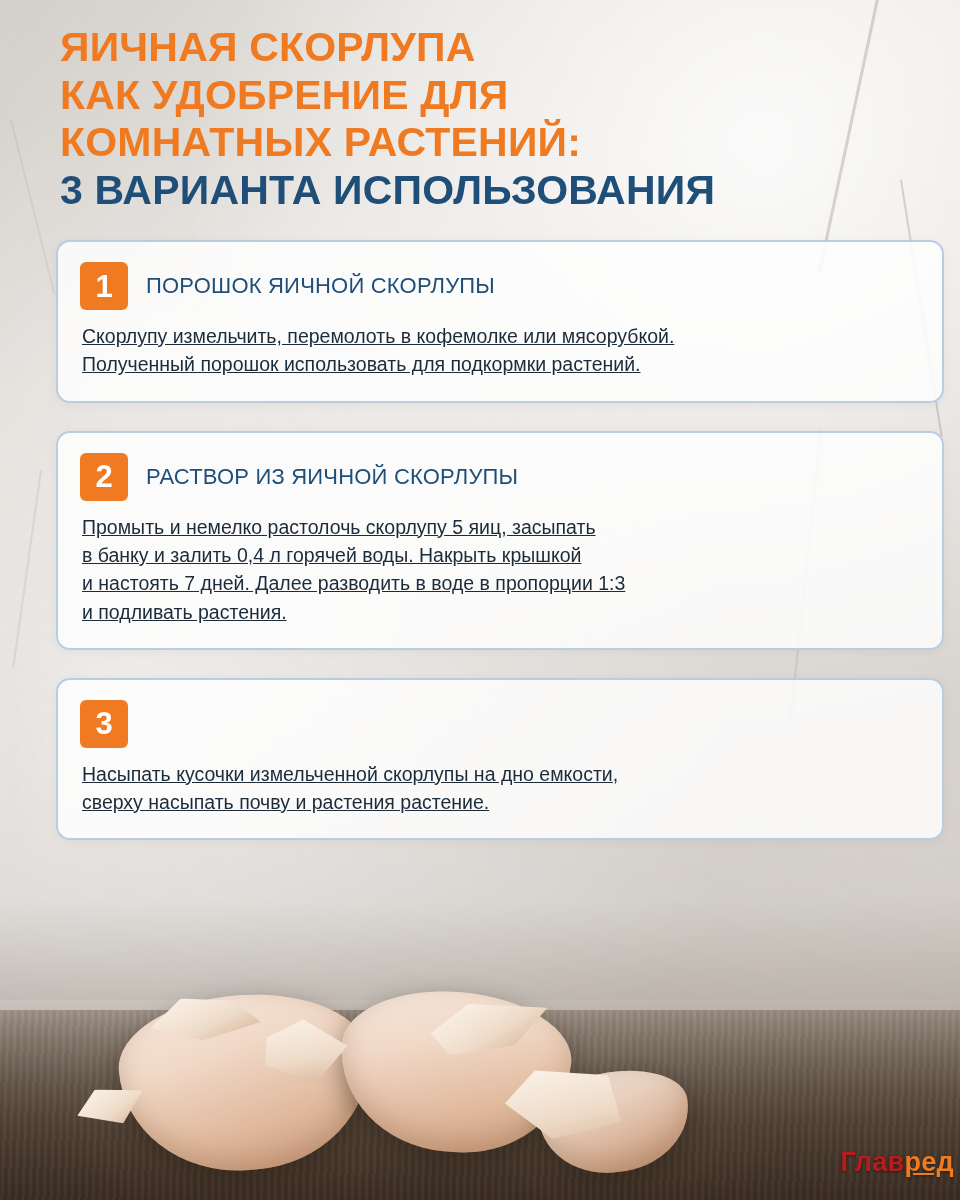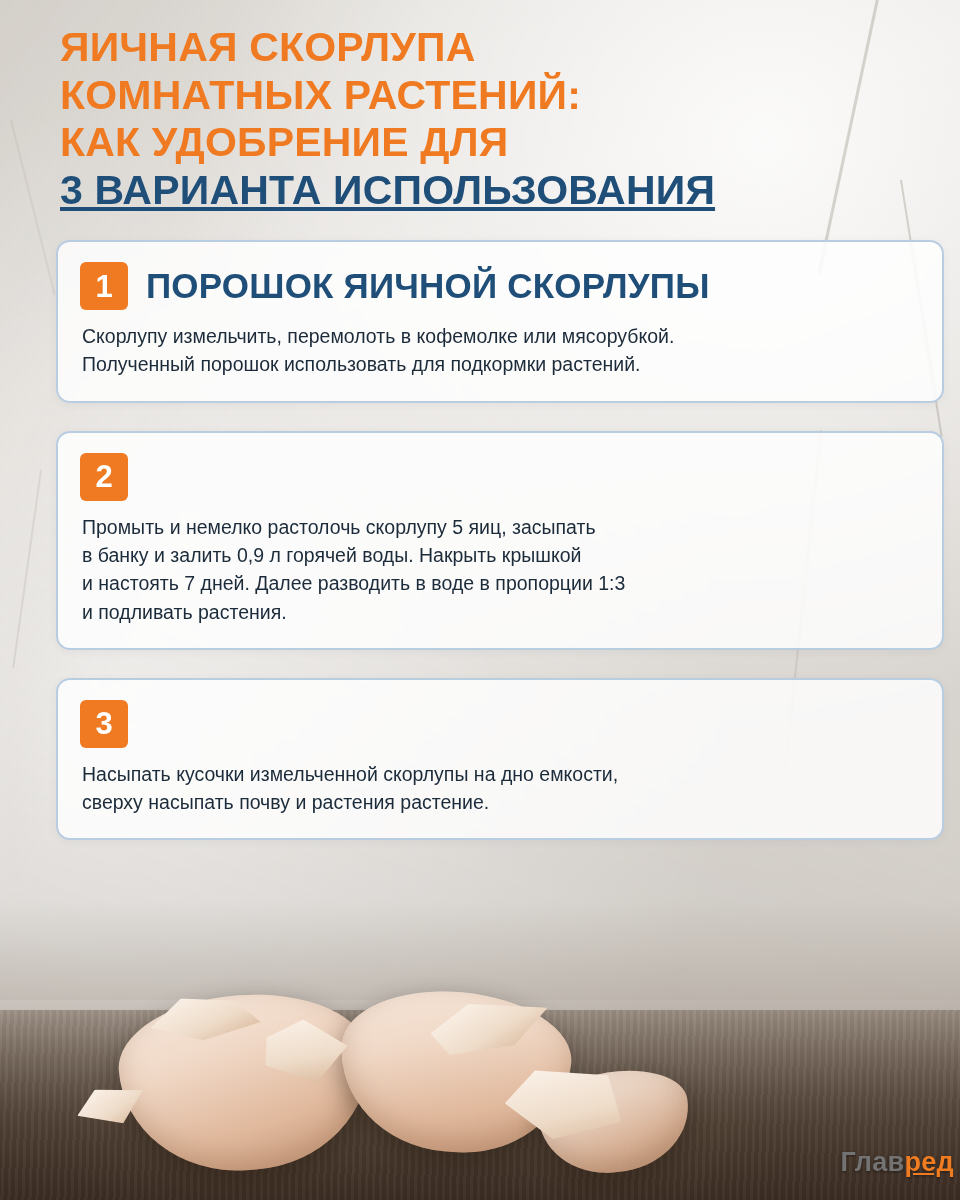--- a/index.html
+++ b/index.html
@@ -98,21 +98,21 @@
   .title {
     margin: 0;
     padding: 0 0 0 4px;
     font-weight: 700;
     font-size: 41px;
     line-height: 1.16;
     letter-spacing: 0.2px;
     text-transform: uppercase;
   }
   .title .l-orange { color: #ef7a21; display: block; }
-  .title .l-blue   { color: #1f4e79; display: block; text-decoration: underline; }
+  .title .l-blue   { color: #1f4e79; display: block; }
 
   .cards { margin-top: 26px; }
 
   .card {
     position: relative;
     border: 2px solid #b9cde0;
     border-radius: 14px;
     background: rgba(255,255,255,0.82);
     box-shadow: 0 2px 8px rgba(60,70,90,0.06);
     padding: 20px 26px 22px 22px;
@@ -134,46 +134,47 @@
     color: #ffffff;
     font-size: 31px;
     font-weight: 700;
     display: flex;
     align-items: center;
     justify-content: center;
     line-height: 1;
   }
   .card-title {
     color: #1f4e79;
-    font-size: 35px;
-    font-weight: 700;
+    font-size: 22px;
+    font-weight: 400;
     text-transform: uppercase;
     letter-spacing: 0.2px;
     line-height: 1.1;
   }
   .card-body {
     color: #1c2b3a;
     font-size: 19.5px;
     line-height: 1.45;
     white-space: pre-line;
     padding-left: 2px;
+    text-decoration: underline;
   }
 
   
   .logo {
     position: absolute;
     right: 26px;
     bottom: 22px;
     z-index: 6;
     font-size: 27px;
     font-weight: 700;
     letter-spacing: 0.3px;
     text-shadow: 0 1px 3px rgba(0,0,0,0.5);
   }
-  .logo .lg-a { color: #737373; margin-left: 48px; }
+  .logo .lg-a { color: #b91c1c; margin-left: 48px; }
   .logo .lg-b { color: #f07c22; text-decoration: underline; }
 </style>
 </head>
 <body>
 
 <div class="poster">
 
   <div class="bg-base"></div>
   <div class="bg-stone"></div>
   <div class="crack c1"></div>
@@ -191,42 +192,43 @@
     <div class="shard sh2"></div>
     <div class="shard sh3"></div>
     <div class="shard sh4"></div>
     <div class="shard sh5"></div>
   </div>
 
   <div class="content">
 
     <h1 class="title">
       <span class="l-orange">ЯИЧНАЯ СКОРЛУПА</span>
+      <span class="l-orange">КАК УДОБРЕНИЕ ДЛЯ</span>
       <span class="l-orange">КОМНАТНЫХ РАСТЕНИЙ:</span>
-      <span class="l-orange">КАК УДОБРЕНИЕ ДЛЯ</span>
       <span class="l-blue">3 ВАРИАНТА ИСПОЛЬЗОВАНИЯ</span>
     </h1>
 
     <div class="cards">
 
       <div class="card">
         <div class="card-head">
           <div class="badge">1</div>
           <div class="card-title">ПОРОШОК ЯИЧНОЙ СКОРЛУПЫ</div>
         </div>
         <div class="card-body">Скорлупу измельчить, перемолоть в кофемолке или мясорубкой.
 Полученный порошок использовать для подкормки растений.</div>
       </div>
 
       <div class="card">
         <div class="card-head">
           <div class="badge">2</div>
+          <div class="card-title">РАСТВОР ИЗ ЯИЧНОЙ СКОРЛУПЫ</div>
         </div>
         <div class="card-body">Промыть и немелко растолочь скорлупу 5 яиц, засыпать
-в банку и залить 0,9 л горячей воды. Накрыть крышкой
+в банку и залить 0,4 л горячей воды. Накрыть крышкой
 и настоять 7 дней. Далее разводить в воде в пропорции 1:3
 и подливать растения.</div>
       </div>
 
       <div class="card">
         <div class="card-head">
           <div class="badge">3</div>
         </div>
         <div class="card-body">Насыпать кусочки измельченной скорлупы на дно емкости,
 сверху насыпать почву и растения растение.</div>

